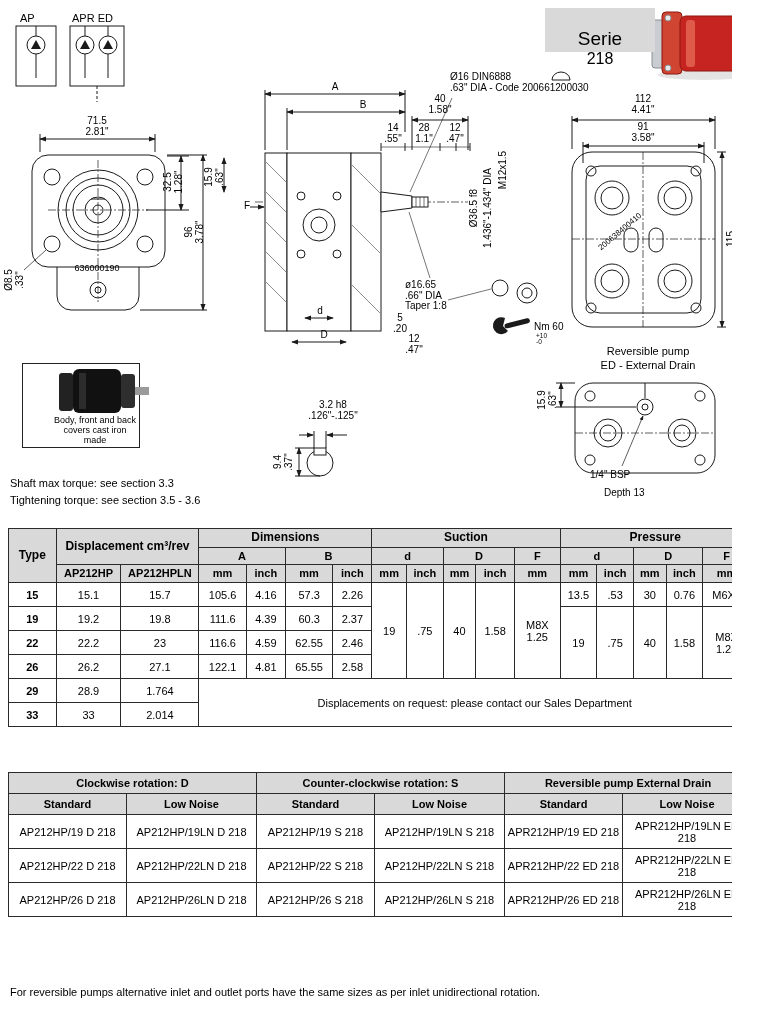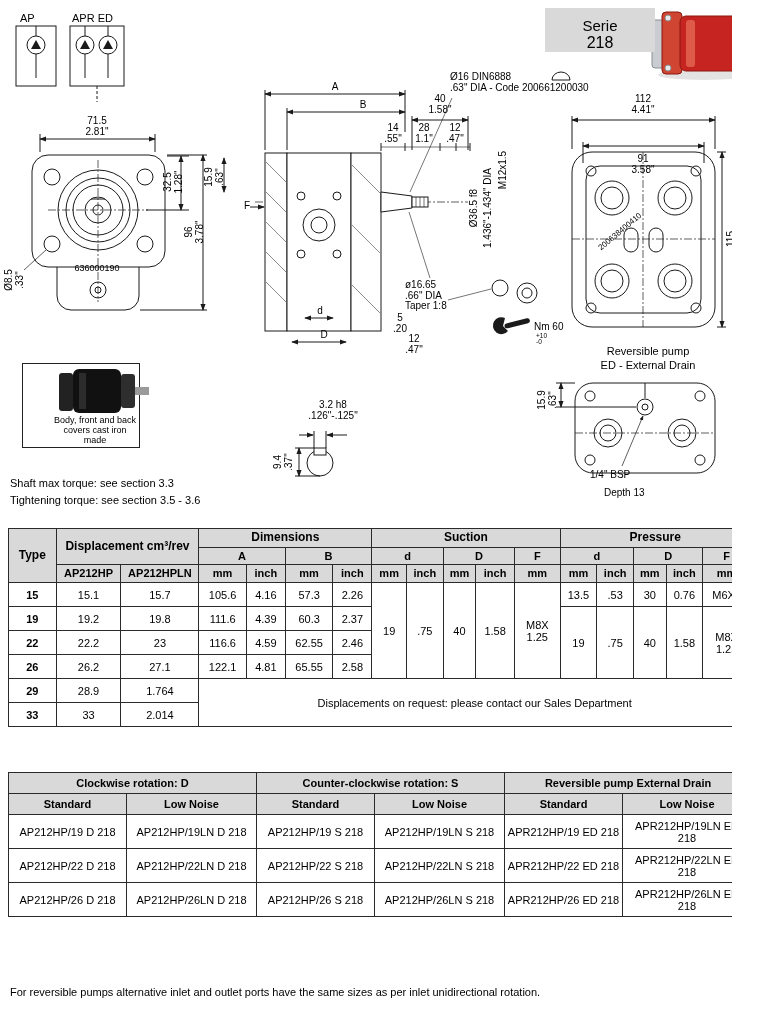--- a/index.html
+++ b/index.html
@@ -11,21 +11,21 @@
   .cx  { transform:translateX(-50%); text-align:center; }
   .rot { transform:translate(-50%,-50%) rotate(-90deg); text-align:center; }
   .diag{ transform:rotate(-40deg); transform-origin:left center; }
   .f8  { font-size:8px;  line-height:8.5px; }
   .f9  { font-size:9px;  line-height:9.5px; }
   .f11 { font-size:11px; line-height:12.5px; }
   .inline { display:inline !important; }
   .tol { display:inline-flex; flex-direction:column; font-size:6.5px; line-height:6.5px; vertical-align:1px; margin-left:2px; }
   .tol span { display:block; }
   .serie-box { position:absolute; left:545px; top:8px; width:110px; height:44px; background:#d9d9d9; text-align:center; z-index:2; }
-  .serie-box .l1 { font-size:15px; padding-top:9px; }
+  .serie-box .l1 { font-size:19px; padding-top:20px; }
   .serie-box .l2 { font-size:16px; }
   .cast-box { position:absolute; left:22px; top:363px; width:118px; height:85px; border:1px solid #222; text-align:center; z-index:2; background:#fff;padding-left:28px; }
   .cast-box svg { display:block; margin:3px auto 0; }
   .cast-txt { font-size:9px; line-height:10px; padding:0 2px; }
   table { border-collapse:collapse; table-layout:fixed; }
   #t1 { position:absolute; left:8px; top:528px; width:743px; font-size:11px; text-align:center; z-index:2; }
   #t1 th { background:#d9d9d9; border:1px solid #2a2a2a; font-weight:bold; font-size:11px; line-height:1.15; padding:2px 1px; }
   #t1 th.gh { font-size:12px; }
   #t1 td { border:1px solid #2a2a2a; height:24px; padding:0 1px; }
   #t1 .tcol { font-weight:bold; }
@@ -306,21 +306,21 @@
     <span class="inline">Nm 60</span><span class="tol">
         <span>+10</span>
         <span>-0</span>
       </span>
   </div>
 
   <div class="ann cx" style="left:643px;top:94px;">
     <span>112</span>
     <span>4.41"</span>
   </div>
-  <div class="ann cx" style="left:643px;top:122px;margin-top:32px;">
+  <div class="ann cx" style="left:643px;top:122px;">
     <span>91</span>
     <span>3.58"</span>
   </div>
   <div class="ann rot" style="left:736px;top:239px;">
     <span>115</span>
     <span>4.53"</span>
   </div>
   <div class="ann diag f8" style="left:600px;top:245px;">200638400410</div>
 
   <div class="ann cx f11" style="left:648px;top:345px;">Reversible pump</div>

